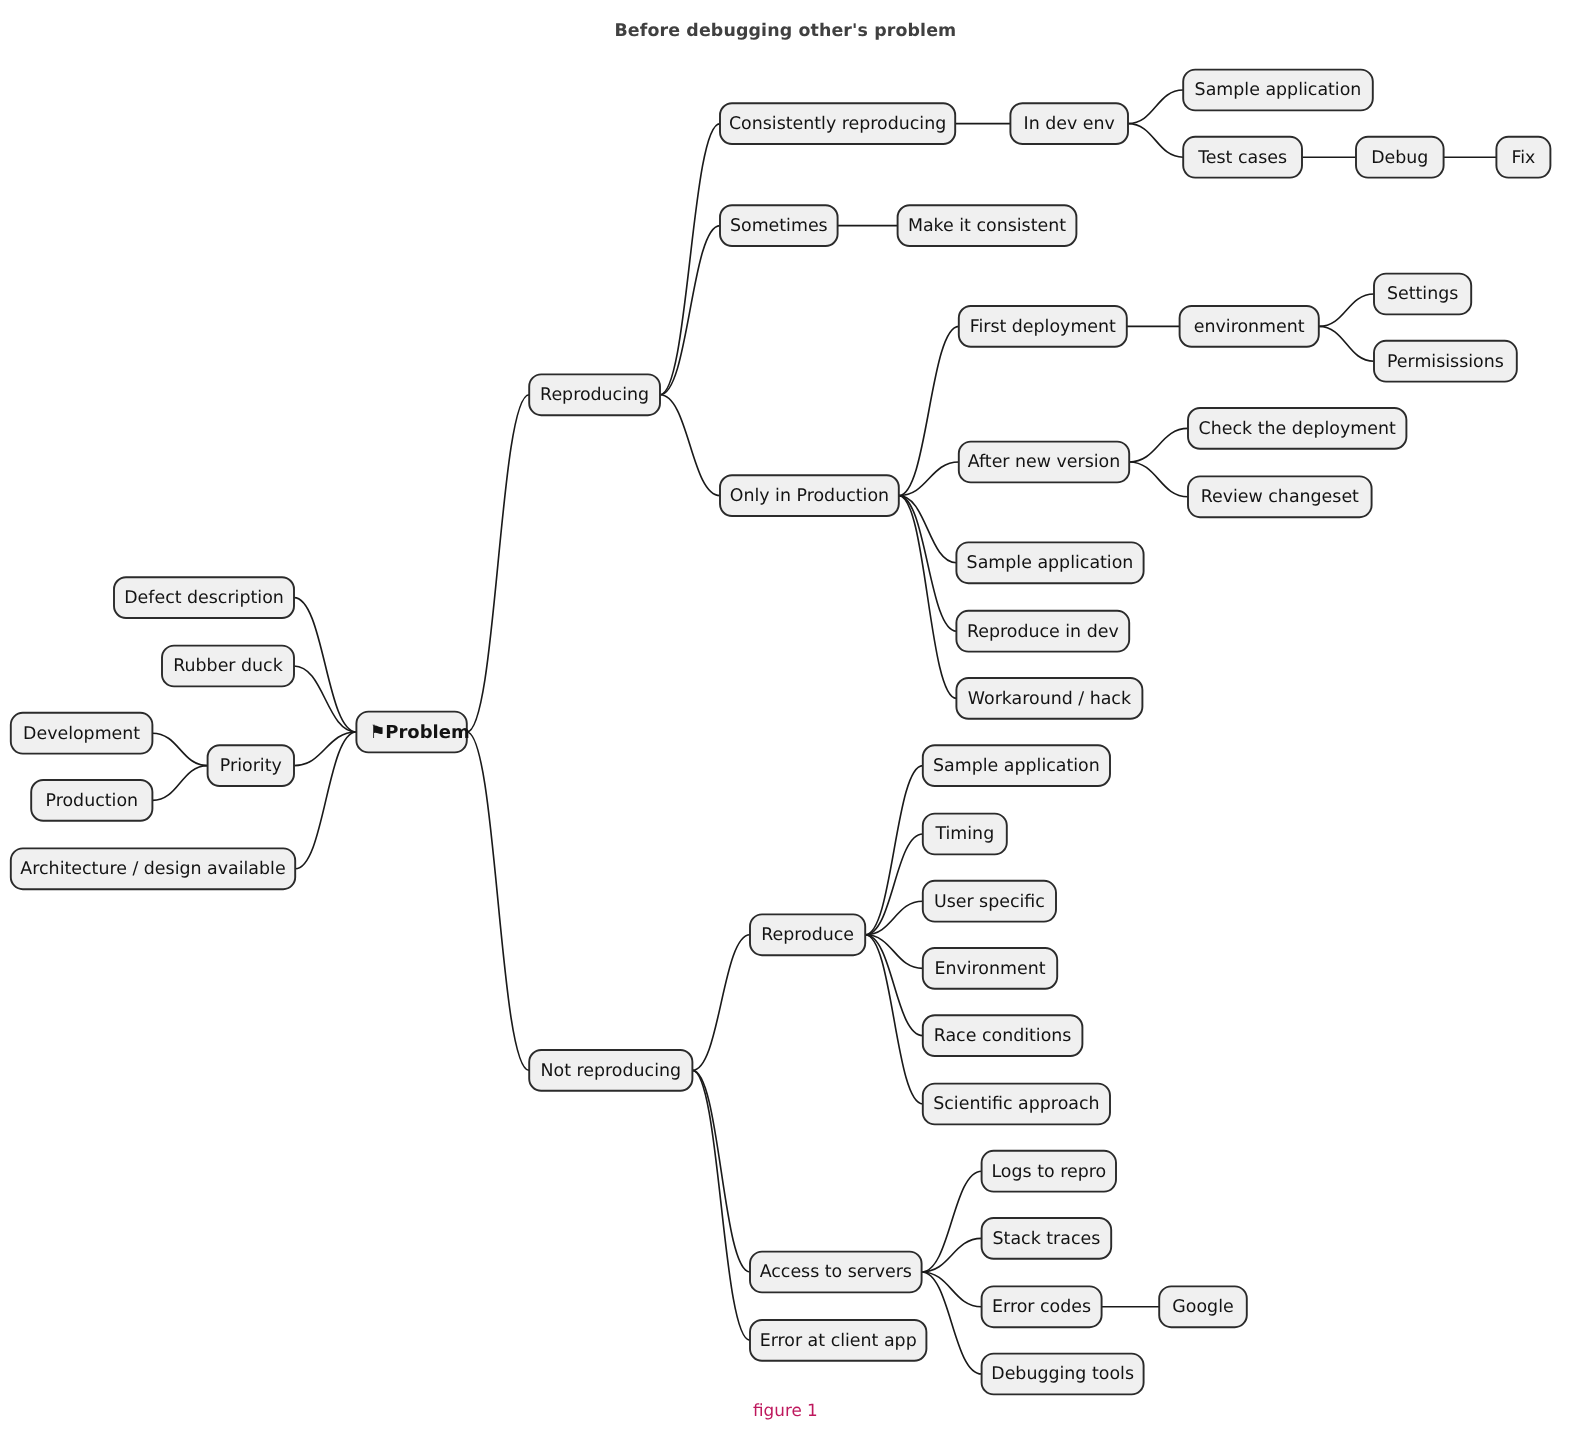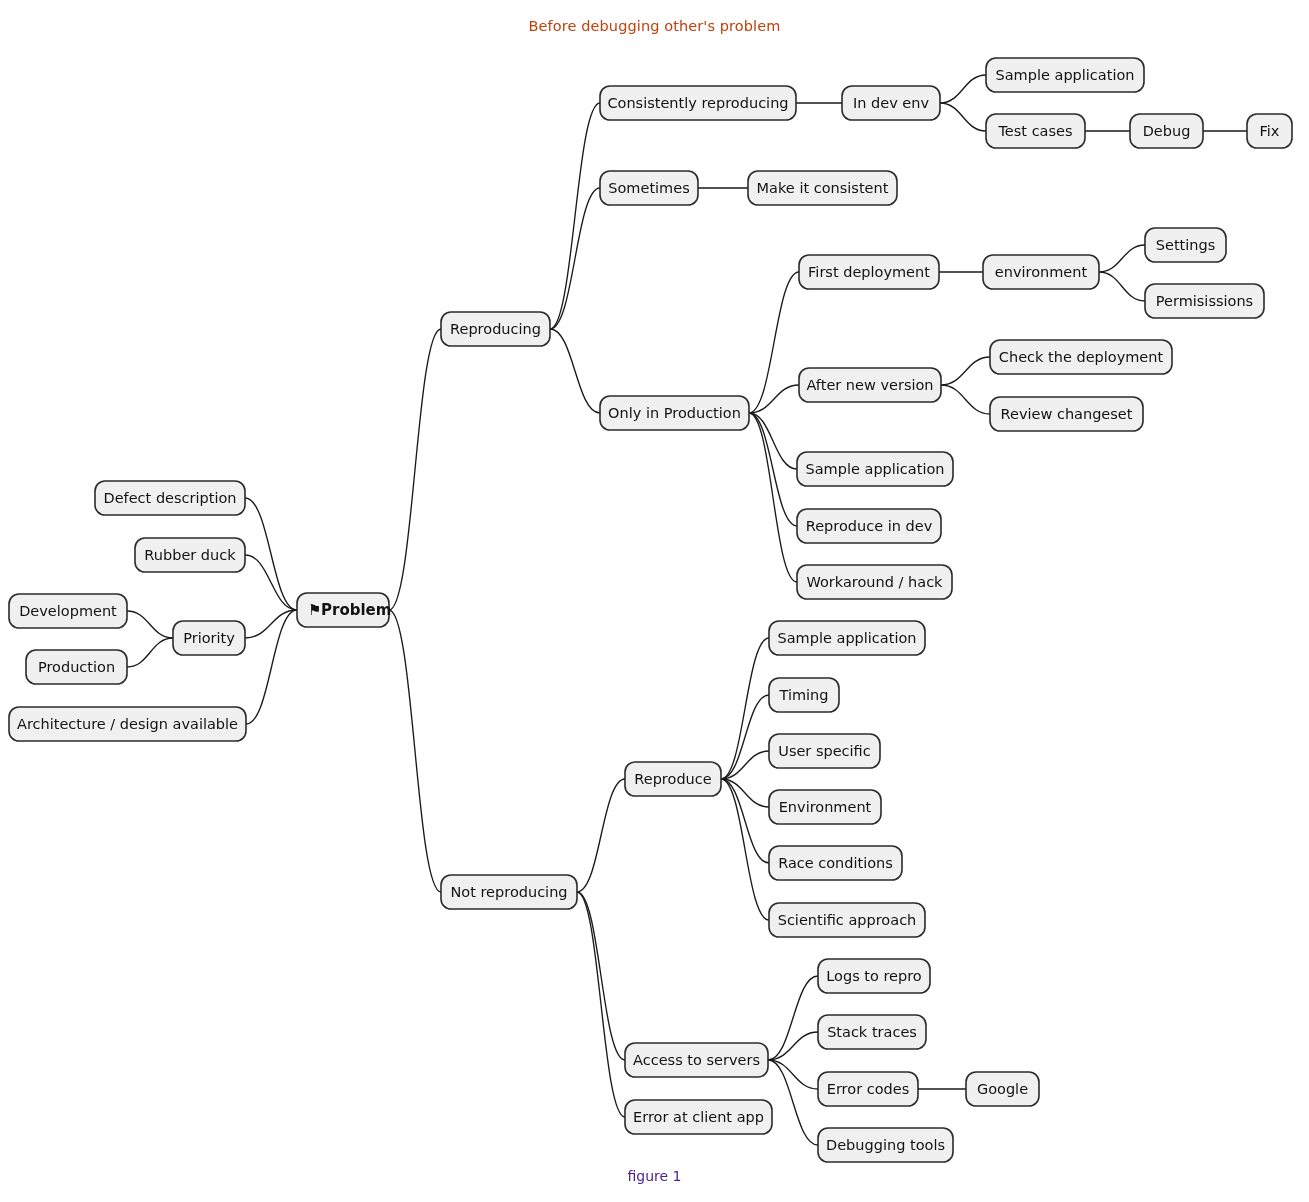--- a/index.html
+++ b/index.html
@@ -20,34 +20,34 @@
     height: 1202px;
   }
   .diagram-title {
     position: absolute;
     left: 0;
     top: 18px;
     width: 1309px;
     text-align: center;
     font-family: "DejaVu Sans", sans-serif;
     font-size: 14.5px;
-    font-weight: normal;
-    color: #c2410c;
+    font-weight: bold;
+    color: #404040;
     letter-spacing: 0.1px;
   }
   .diagram-caption {
     position: absolute;
     left: 0;
     top: 1168px;
     width: 1309px;
     text-align: center;
     font-family: "DejaVu Sans", sans-serif;
     font-size: 14px;
     font-weight: normal;
-    color: #4c1d95;
+    color: #be185d;
   }
   svg.map-canvas {
     position: absolute;
     left: 0;
     top: 0;
     width: 1309px;
     height: 1202px;
     display: block;
   }
   .edge-path {

